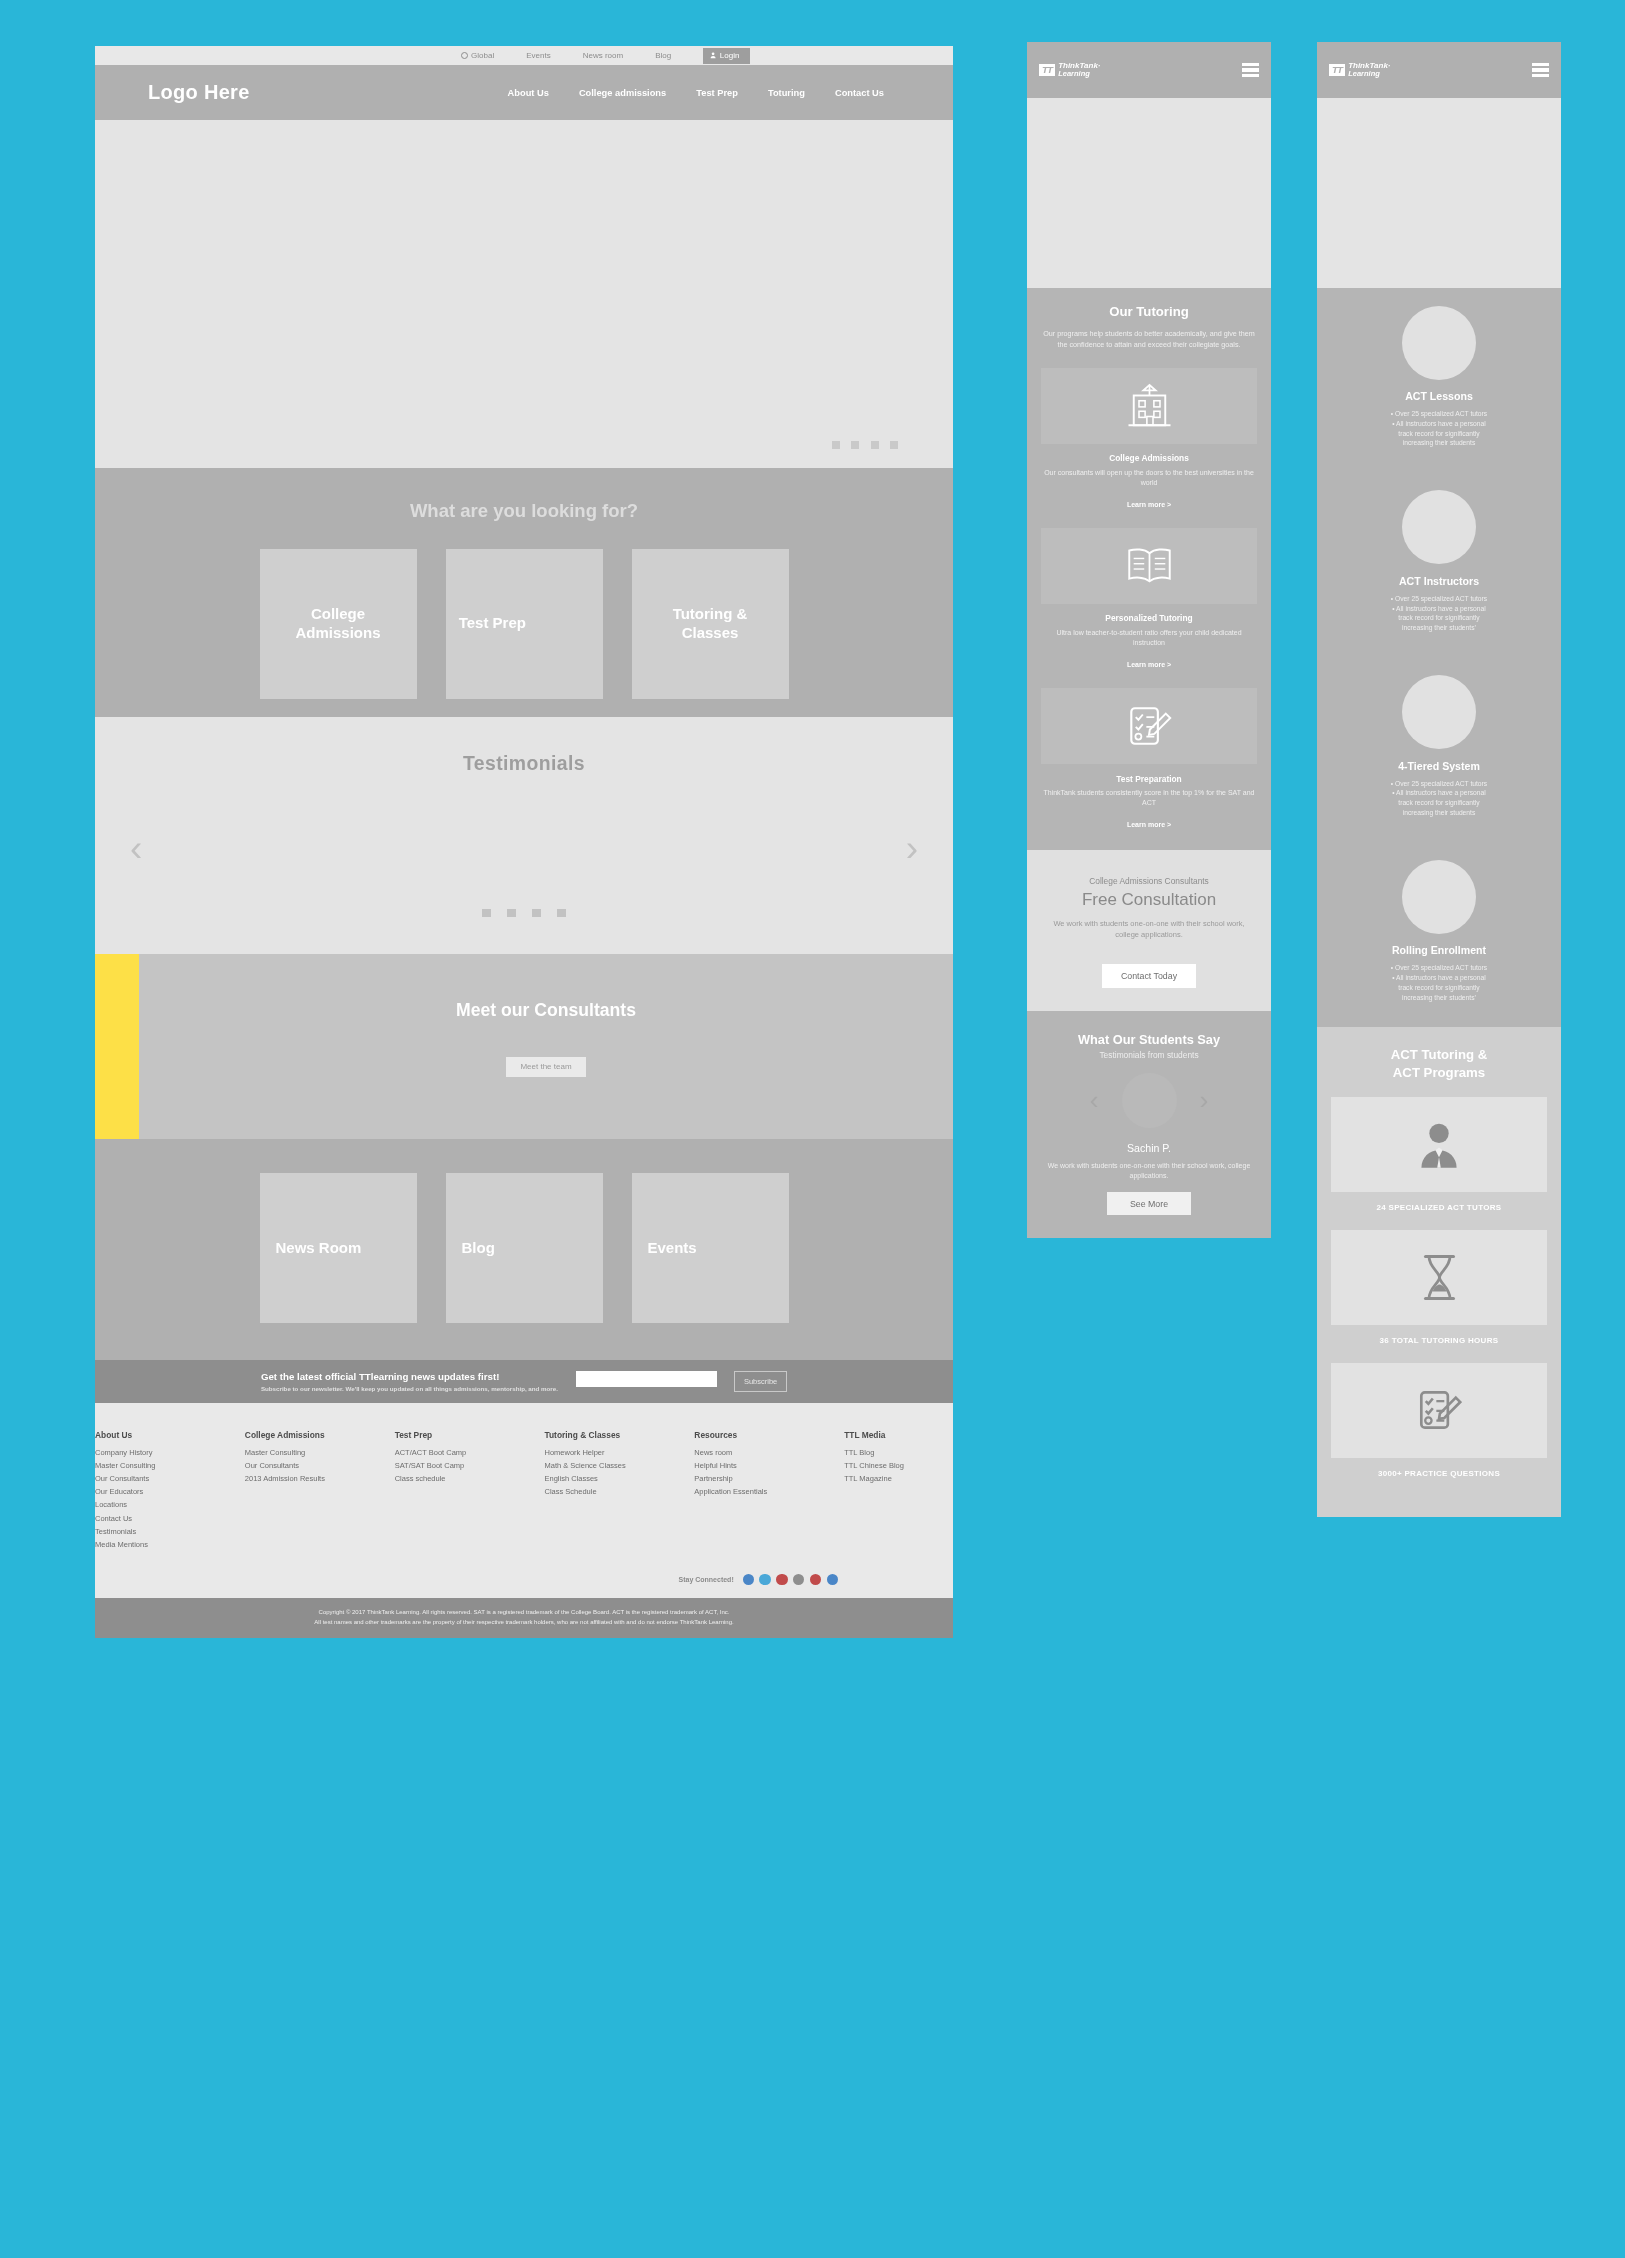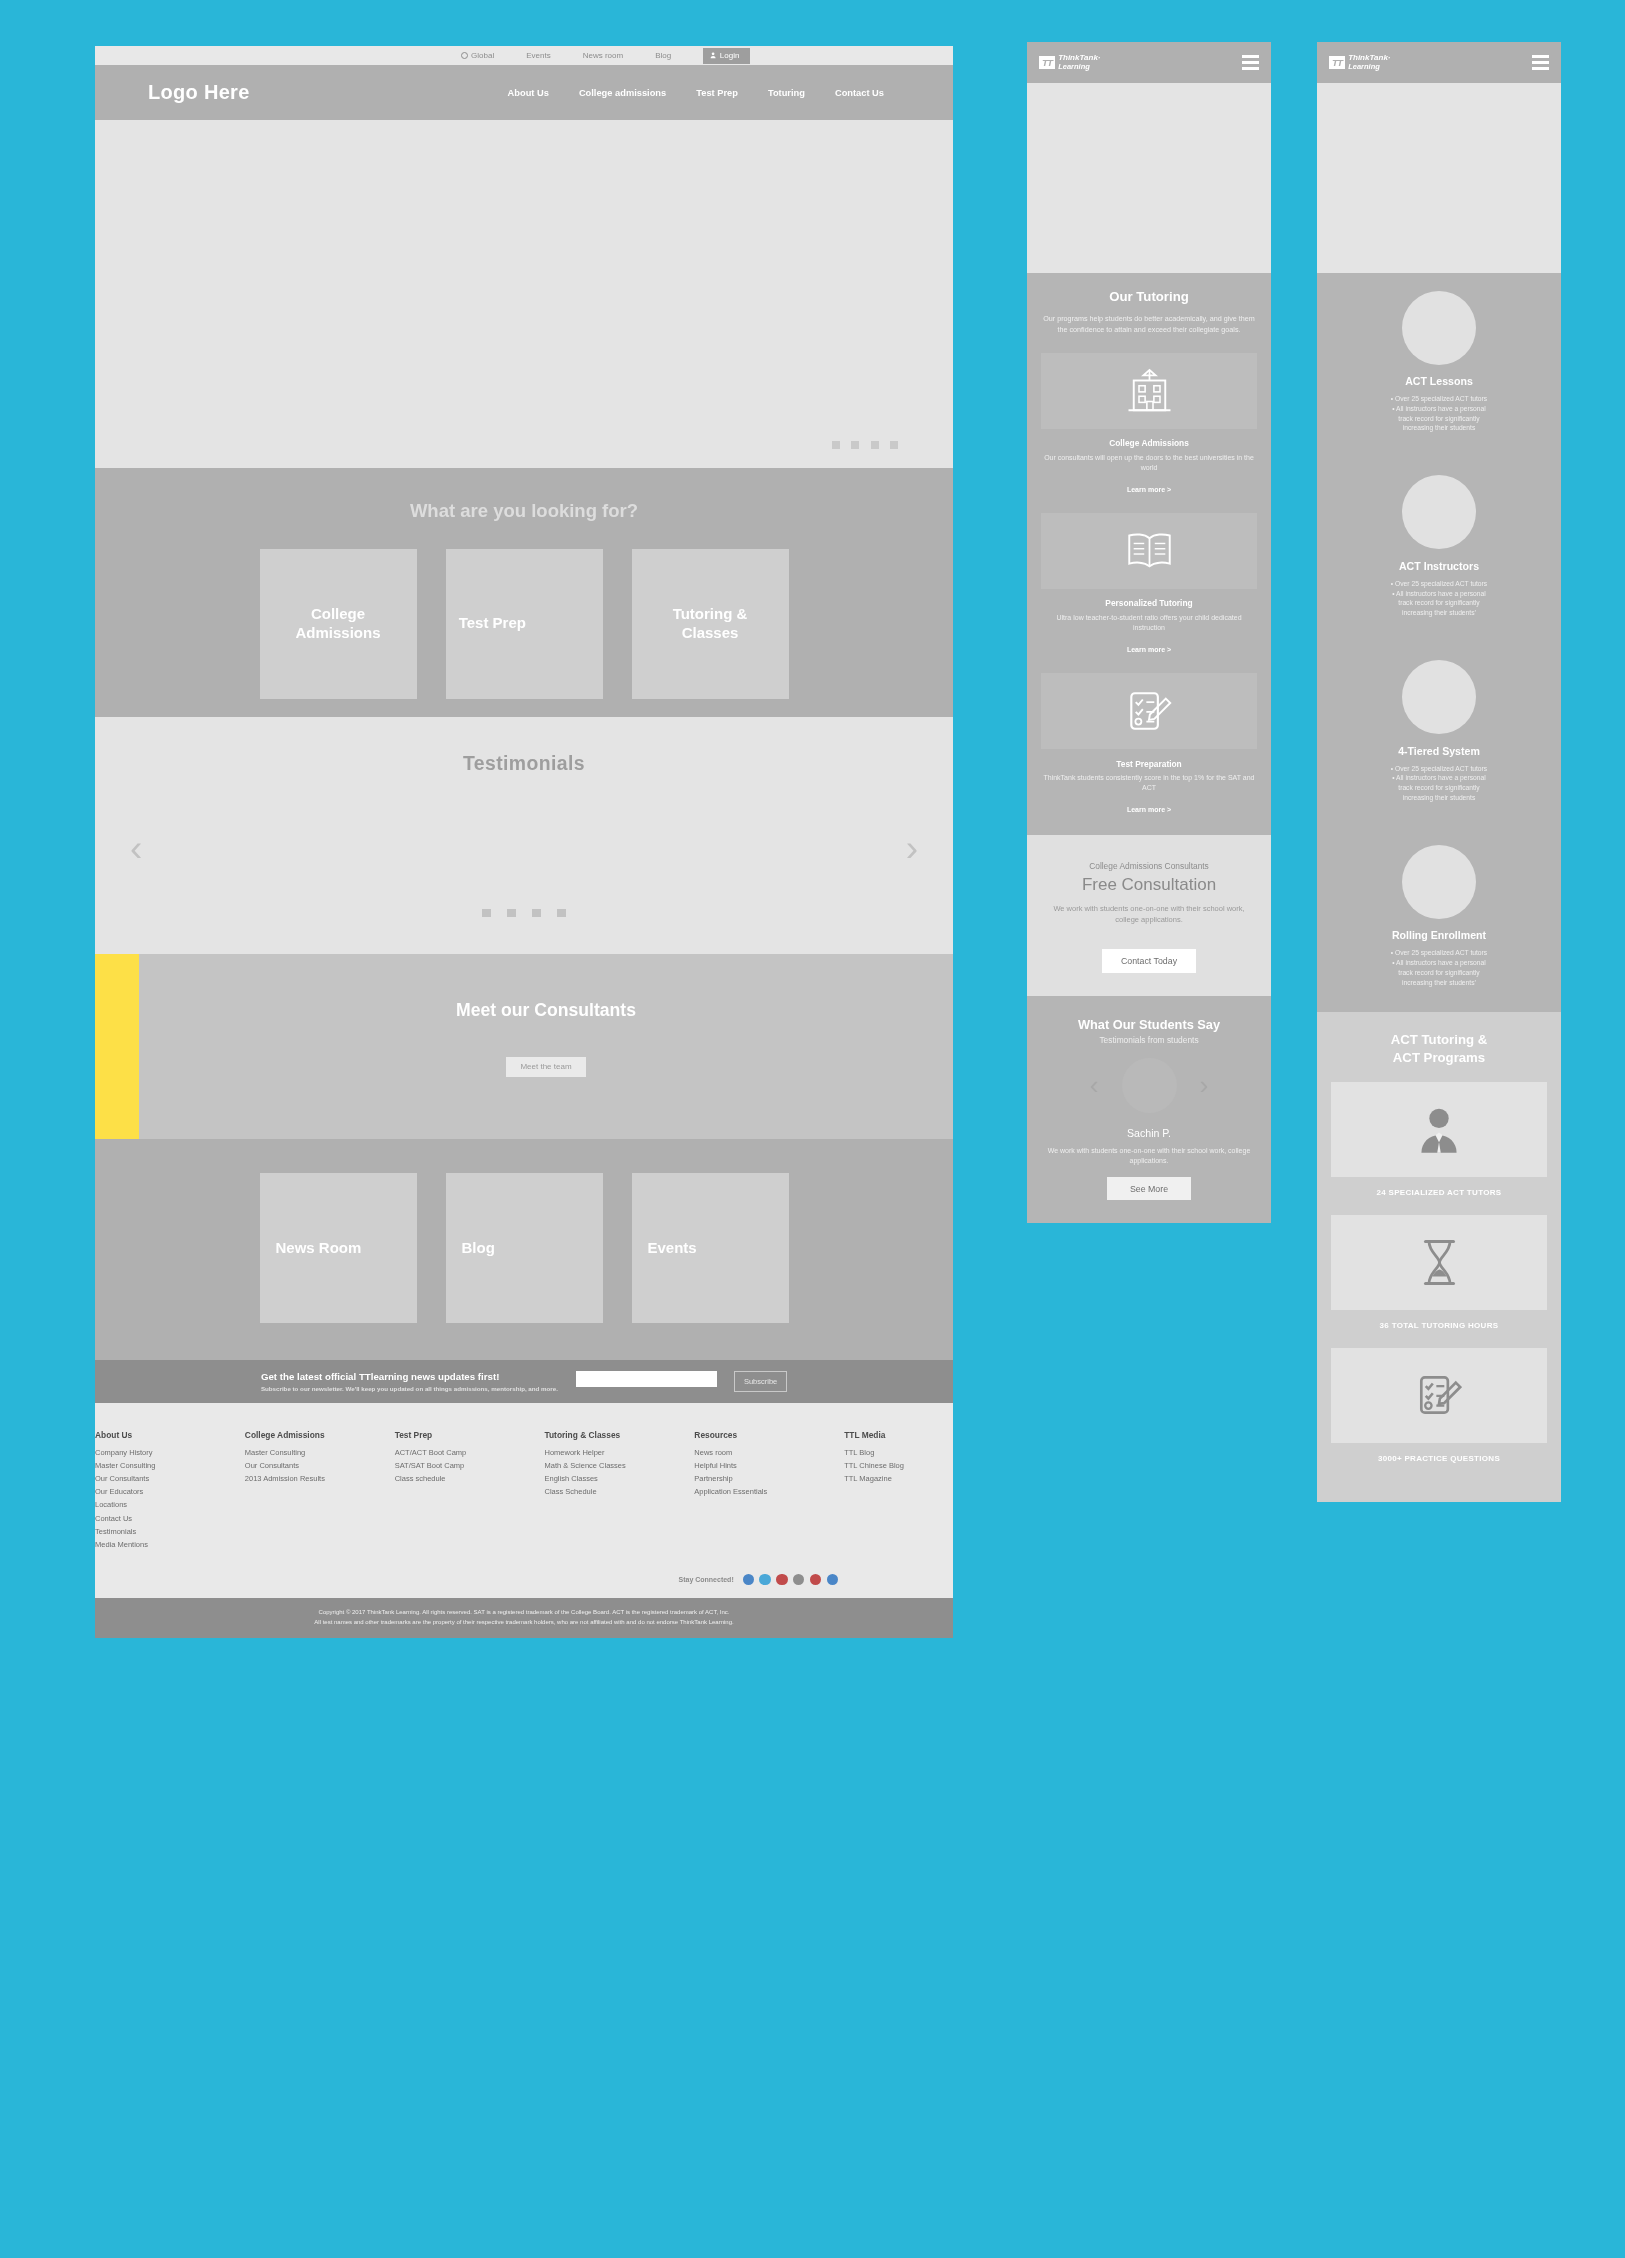--- a/index.html
+++ b/index.html
@@ -93,21 +93,21 @@
   .social-row i { width: 11.5px; height: 11.5px; border-radius: 50%; background: #4a86c7; display: inline-block; }
 
   .copyright { background: #8e8e8e; padding: 10.6px 0; text-align: center; }
   .copyright p { color: #efefef; font-size: 6px; line-height: 1.6; }
 
   
   .mob { position: absolute; background: #b5b5b5; }
   .mob-mid { left: 1027px; top: 42px; width: 244px; }
   .mob-right { left: 1317px; top: 42px; width: 244px; }
   .mob-head {
-    height: 41px; background: #b0b0b0; display: flex;
+    height: 56px; background: #b0b0b0; display: flex;
     align-items: center; justify-content: space-between; padding: 0 12.4px;
   }
   .tt-logo { display: flex; align-items: center; gap: 3.5px; }
   .tt-mark {
     background: #fff; color: #b0b0b0; font-weight: bold; font-size: 9.7px;
     padding: 0.9px 2.6px; font-style: italic; letter-spacing: -0.9px;
   }
   .tt-words { color: #fff; font-size: 8px; font-weight: bold; line-height: 1.05; font-style: italic; }
   .tt-words small { display: block; font-size: 7.5px; font-weight: bold; }
   .burger { display: flex; flex-direction: column; gap: 2.6px; }

